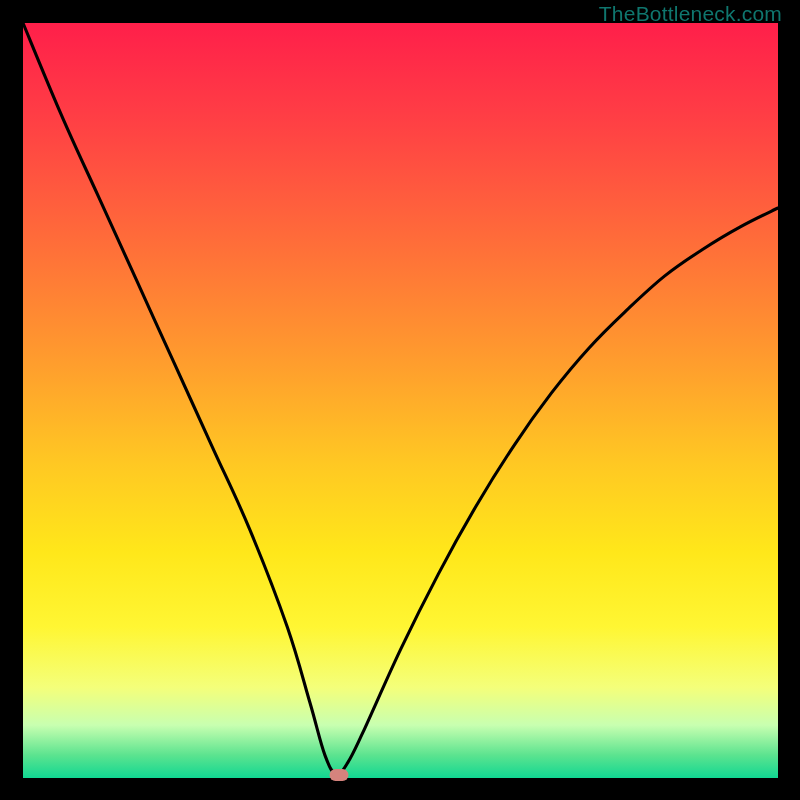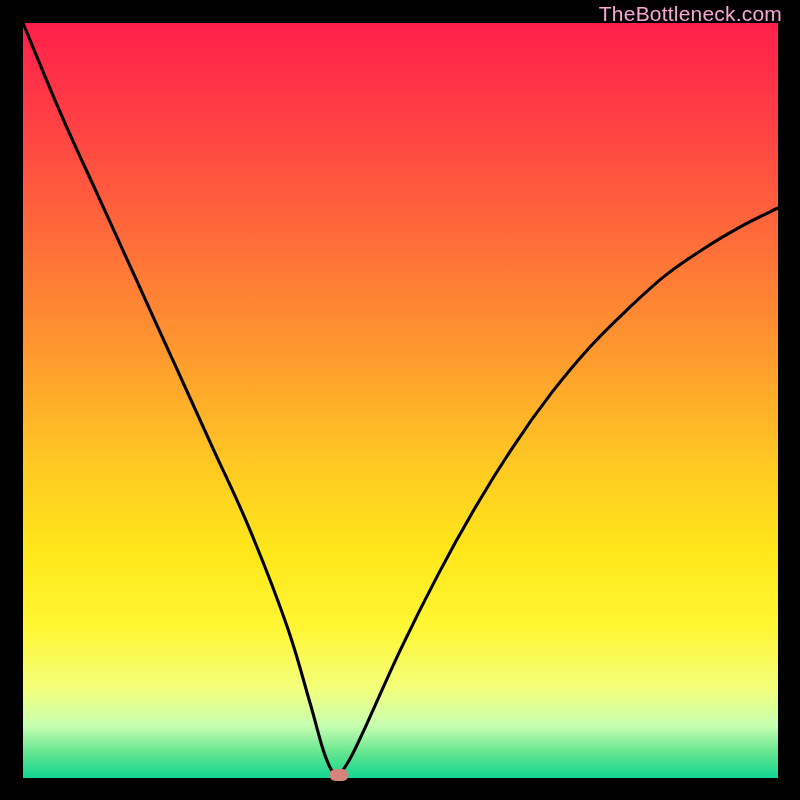--- a/index.html
+++ b/index.html
@@ -52,21 +52,21 @@
     width: 19px;
     height: 12px;
     border-radius: 7px;
     background: #d5837d;
     transform: translate(-50%, -50%);
   }
   .watermark {
     position: absolute;
     top: 2px;
     right: 18px;
-    color: #f9a8d4;
+    color: #0f766e;
     font-size: 21px;
     font-weight: 500;
     letter-spacing: 0.2px;
     user-select: none;
     white-space: nowrap;
   }
 </style>
 </head>
 <body>
 

